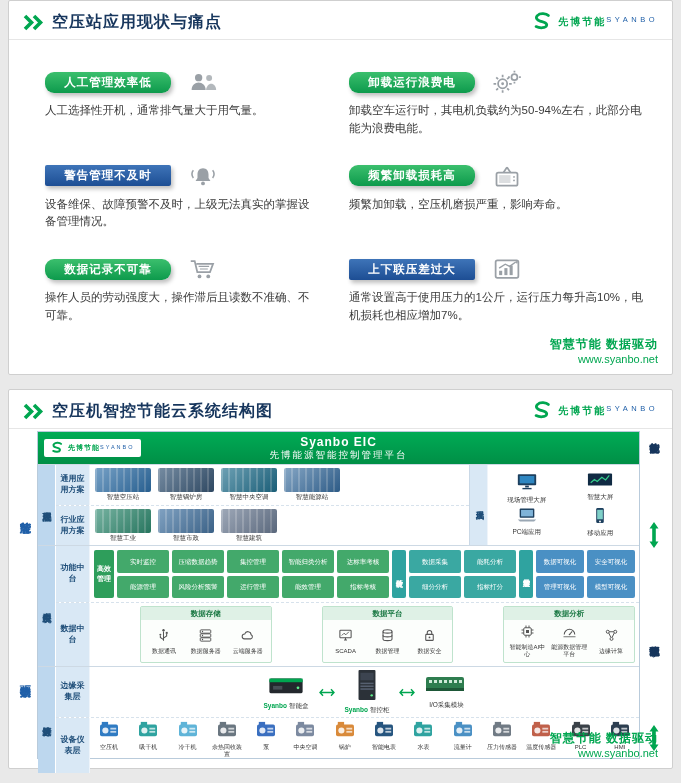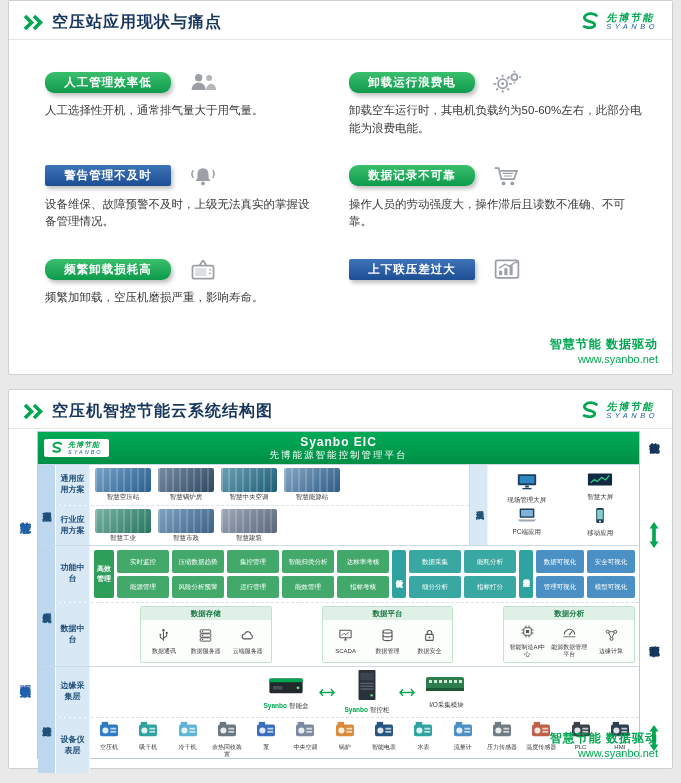--- a/index.html
+++ b/index.html
@@ -8,21 +8,21 @@
   .slide { position:relative; background:#fff; border:1px solid #cfcfcf; border-radius:2px;
     width:665px; margin:0 auto; }
   #slide1 { height:375px; margin-top:0; }
   #slide2 { height:380px; margin-top:14px; }
 
   
   .s-header { display:flex; align-items:center; padding:10px 14px 6px 14px; border-bottom:1px solid #e6e6e6; }
   .chev { flex:0 0 auto; margin-right:7px; display:flex; }
   .s-title { font-size:16px; font-weight:bold; color:#17365d; letter-spacing:1px; flex:1; }
   .logo { display:flex; align-items:center; gap:5px; }
-  .logo-text { display:flex; flex-direction:column; line-height:1.15;font-style:italic; }
+  .logo-text { display:flex; line-height:1.15; }
   .logo-cn { font-size:10px; font-weight:bold; color:#00a650; letter-spacing:2px; }
   .logo-en { font-size:7.5px; color:#1f5fa8; letter-spacing:3.5px; }
 
   
   .s-footer { position:absolute; right:14px; bottom:7px; text-align:right; line-height:1.35; }
   .s-footer .slogan { color:#00a650; font-weight:bold; font-size:12px; letter-spacing:1px; }
   .s-footer .url { color:#00a650; font-size:11px; }
 
   
   .s1-grid { display:grid; grid-template-columns:1fr 1.1fr; column-gap:36px; row-gap:26px;
@@ -183,82 +183,83 @@
         <span class="pp-ico">
           <svg width="28" height="24" viewBox="0 0 32 26" fill="none" stroke="currentColor" stroke-width="2">
               <circle cx="11" cy="15" r="5.2"></circle>
               <circle cx="11" cy="15" r="1.6" fill="currentColor" stroke="none"></circle>
               <path d="M11 7.6v-3M11 22.4v3M3.6 15h-3M18.4 15h3M5.8 9.8l-2.1-2.1M16.2 20.2l2.1 2.1M16.2 9.8l2.1-2.1M5.8 20.2l-2.1 2.1"></path>
               <circle cx="24.5" cy="7.5" r="3.4"></circle>
               <path d="M24.5 2.2v-2M24.5 12.8v2M19.2 7.5h-2M29.8 7.5h2"></path>
             </svg>
         </span>
       </div>
-      <p class="pp-desc">卸载空车运行时，其电机负载约为50-60%左右，此部分电能为浪费电能。</p>
+      <p class="pp-desc">卸载空车运行时，其电机负载约为50-94%左右，此部分电能为浪费电能。</p>
     </div>
 
     <div class="pp">
       <div class="pp-head">
         <span class="badge blue">警告管理不及时</span>
         <span class="pp-ico">
           <svg width="28" height="24" viewBox="0 0 32 26" fill="currentColor">
               <path d="M16 4c-4.2 0-6.3 3.2-6.3 7.2v4.2L7.5 18.6h17l-2.2-3.2v-4.2C22.3 7.2 20.2 4 16 4z"></path>
               <circle cx="16" cy="21.5" r="2.2"></circle>
               <path d="M5 6.5c-2.2 2.3-2.2 6.4 0 8.7M27 6.5c2.2 2.3 2.2 6.4 0 8.7" fill="none" stroke="currentColor" stroke-width="1.8"></path>
             </svg>
         </span>
       </div>
       <p class="pp-desc">设备维保、故障预警不及时，上级无法真实的掌握设备管理情况。</p>
-    </div>
-
-    <div class="pp">
-      <div class="pp-head">
-        <span class="badge green">数据记录不可靠</span>
-        <span class="pp-ico">
-          <svg width="28" height="24" viewBox="0 0 32 26" fill="none" stroke="currentColor" stroke-width="2">
-              <path d="M2 4h4.5l3 12.5H24l3.5-9.5H8.5"></path>
-              <path d="M11 10h12M12.5 13h9" stroke-width="1.3"></path>
-              <circle cx="12" cy="21.5" r="2.2" fill="currentColor" stroke="none"></circle>
-              <circle cx="22" cy="21.5" r="2.2" fill="currentColor" stroke="none"></circle>
-            </svg>
-        </span>
-      </div>
-      <p class="pp-desc">操作人员的劳动强度大，操作滞后且读数不准确、不可靠。</p>
     </div>
 
     <div class="pp">
       <div class="pp-head">
         <span class="badge green">频繁卸载损耗高</span>
         <span class="pp-ico">
           <svg width="28" height="24" viewBox="0 0 32 26" fill="none" stroke="currentColor" stroke-width="2">
               <rect x="4" y="9" width="24" height="15" rx="2"></rect>
               <rect x="7" y="12" width="13" height="9" fill="currentColor" opacity=".35" stroke="none"></rect>
               <path d="M12 9l4-6M20 9l-4-6"></path>
               <circle cx="24" cy="14" r="1" fill="currentColor" stroke="none"></circle>
               <circle cx="24" cy="18" r="1" fill="currentColor" stroke="none"></circle>
             </svg>
         </span>
       </div>
       <p class="pp-desc">频繁加卸载，空压机磨损严重，影响寿命。</p>
+    </div>
+
+    <div class="pp">
+      <div class="pp-head">
+        <span class="badge green">数据记录不可靠</span>
+        <span class="pp-ico">
+          <svg width="28" height="24" viewBox="0 0 32 26" fill="none" stroke="currentColor" stroke-width="2">
+              <path d="M2 4h4.5l3 12.5H24l3.5-9.5H8.5"></path>
+              <path d="M11 10h12M12.5 13h9" stroke-width="1.3"></path>
+              <circle cx="12" cy="21.5" r="2.2" fill="currentColor" stroke="none"></circle>
+              <circle cx="22" cy="21.5" r="2.2" fill="currentColor" stroke="none"></circle>
+            </svg>
+        </span>
+      </div>
+      <p class="pp-desc">操作人员的劳动强度大，操作滞后且读数不准确、不可靠。</p>
     </div>
 
     <div class="pp">
       <div class="pp-head">
         <span class="badge blue">上下联压差过大</span>
         <span class="pp-ico">
           <svg width="28" height="24" viewBox="0 0 32 26" fill="none" stroke="currentColor" stroke-width="2">
               <rect x="3" y="3" width="26" height="20" rx="2"></rect>
               <rect x="7" y="15" width="3.5" height="5" fill="currentColor" stroke="none"></rect>
               <rect x="13" y="12" width="3.5" height="8" fill="currentColor" stroke="none"></rect>
               <rect x="19" y="9" width="3.5" height="11" fill="currentColor" stroke="none"></rect>
               <path d="M7 12l7-4.5 5 2.5 7-5" stroke-width="1.6"></path>
               <path d="M26 4.5l1.5.5-.5 1.6" stroke-width="1.6"></path>
             </svg>
         </span>
       </div>
+      <p class="pp-desc">通常设置高于使用压力的1公斤，运行压力每升高10%，电机损耗也相应增加7%。</p>
     </div>
   </div>
 
   <div class="s-footer">
     <div class="slogan">智慧节能 数据驱动</div>
     <div class="url">www.syanbo.net</div>
   </div>
 </div>
 
 <div class="slide" id="slide2">

